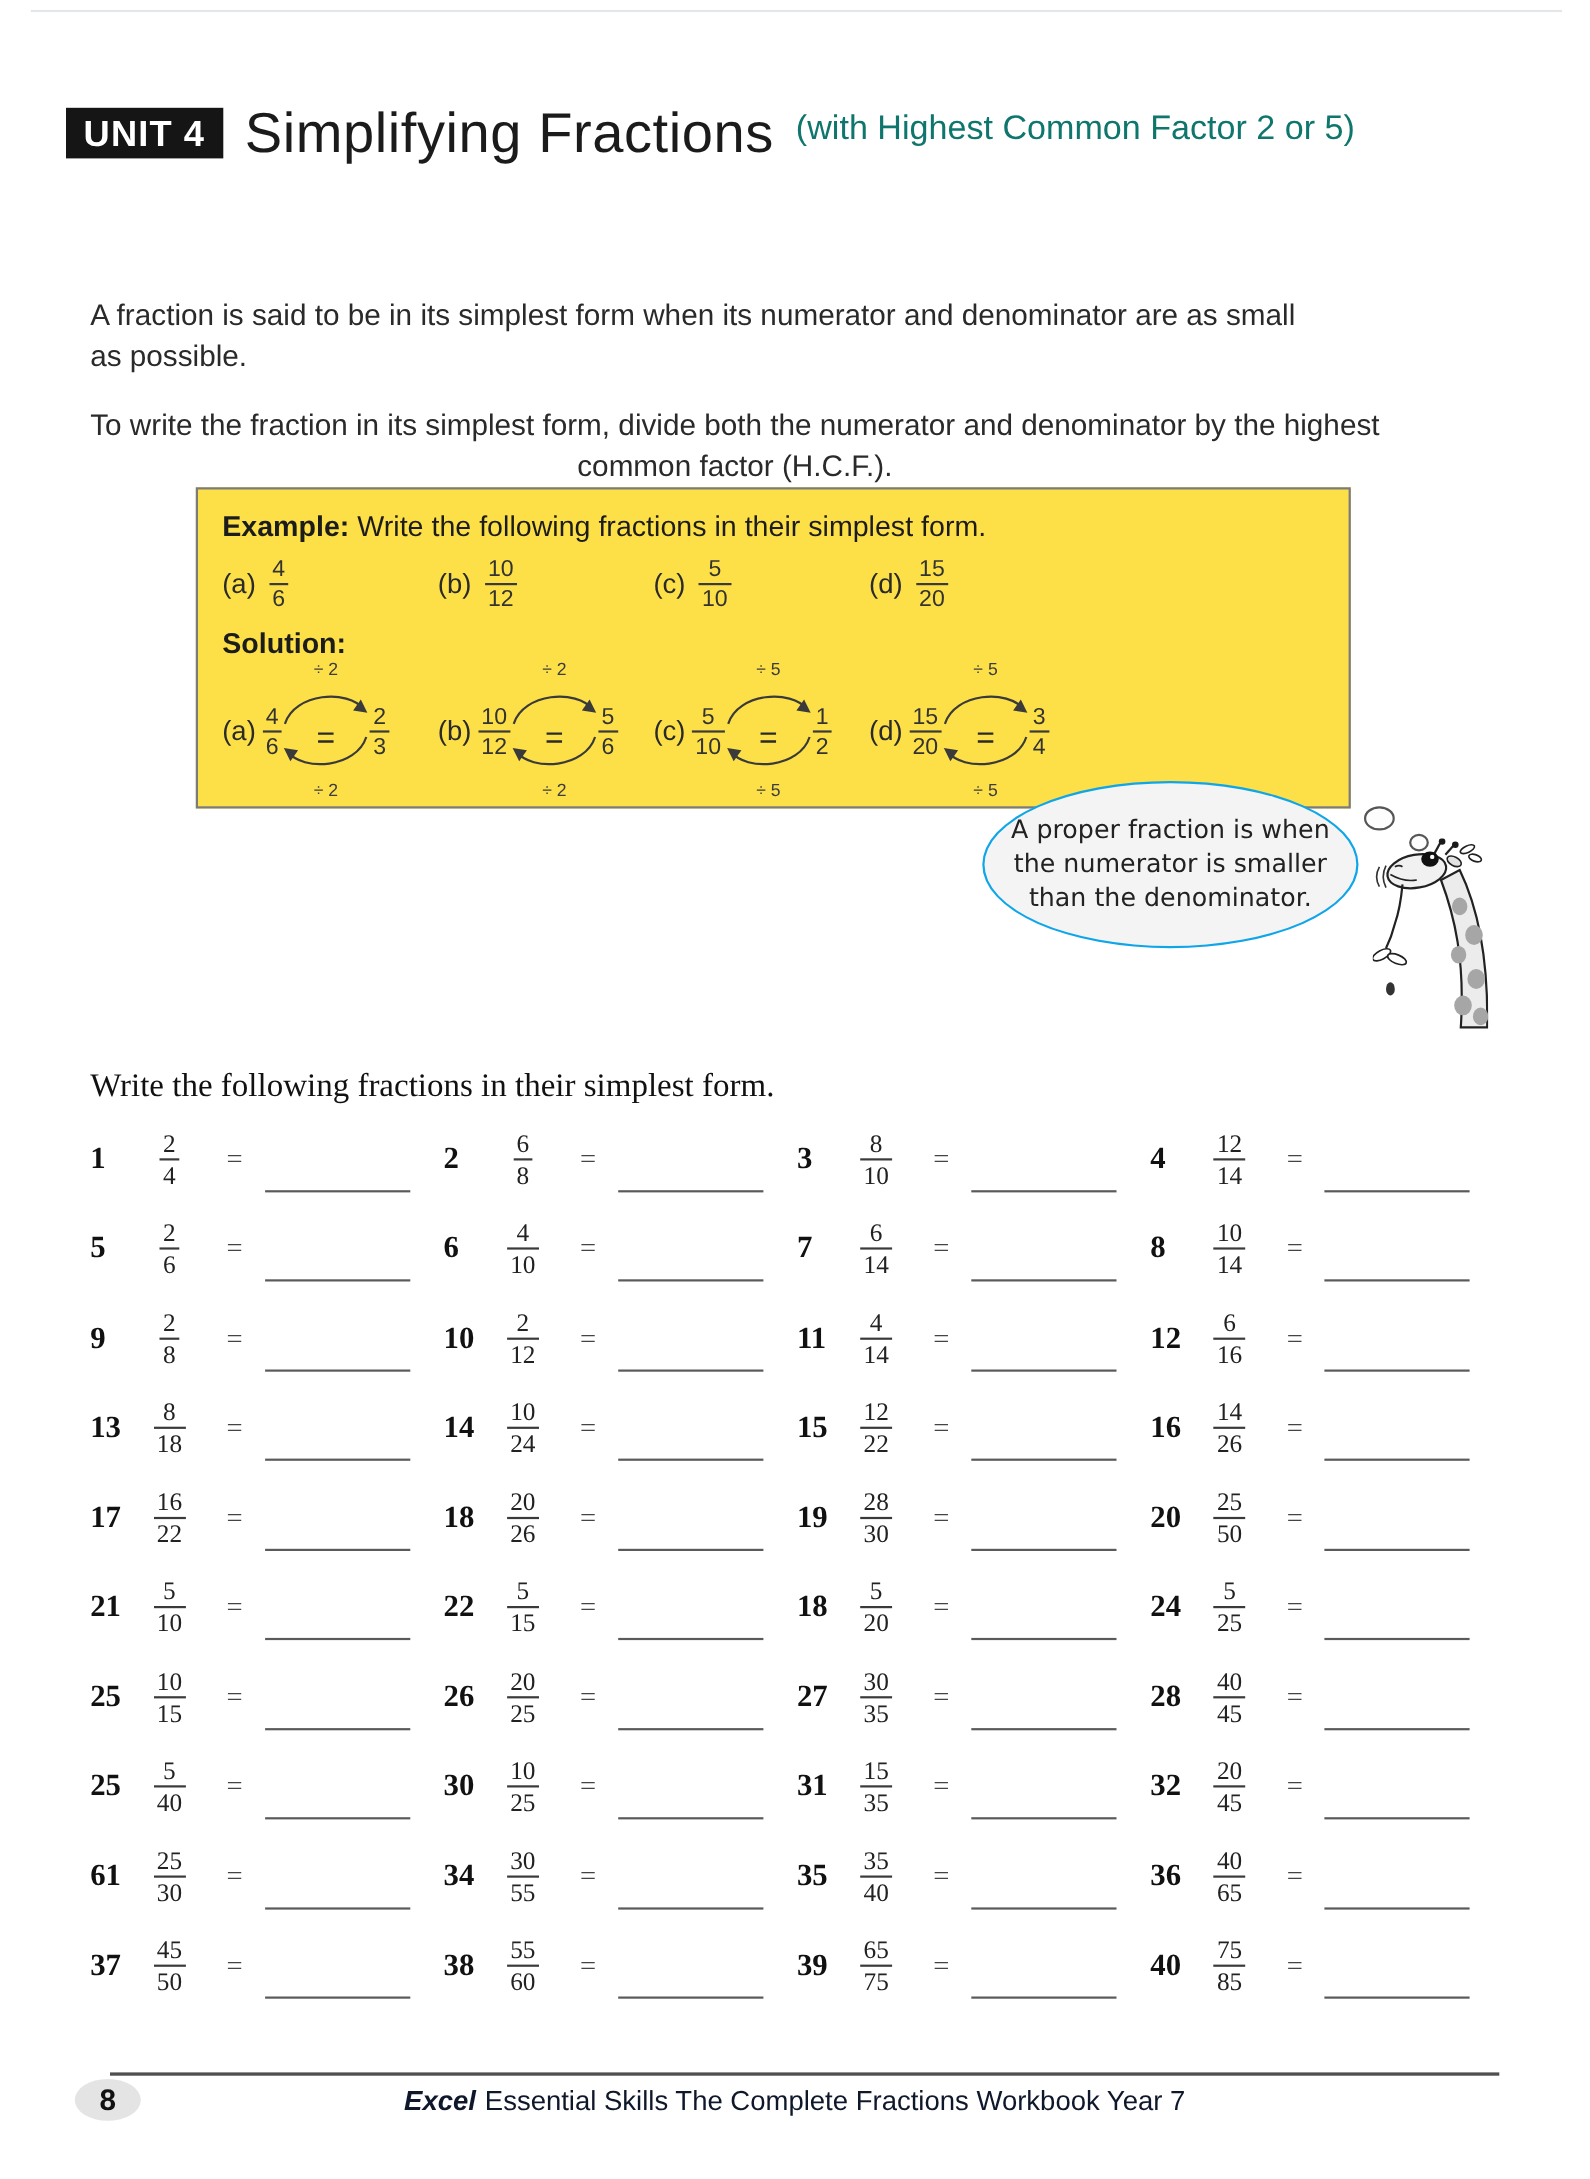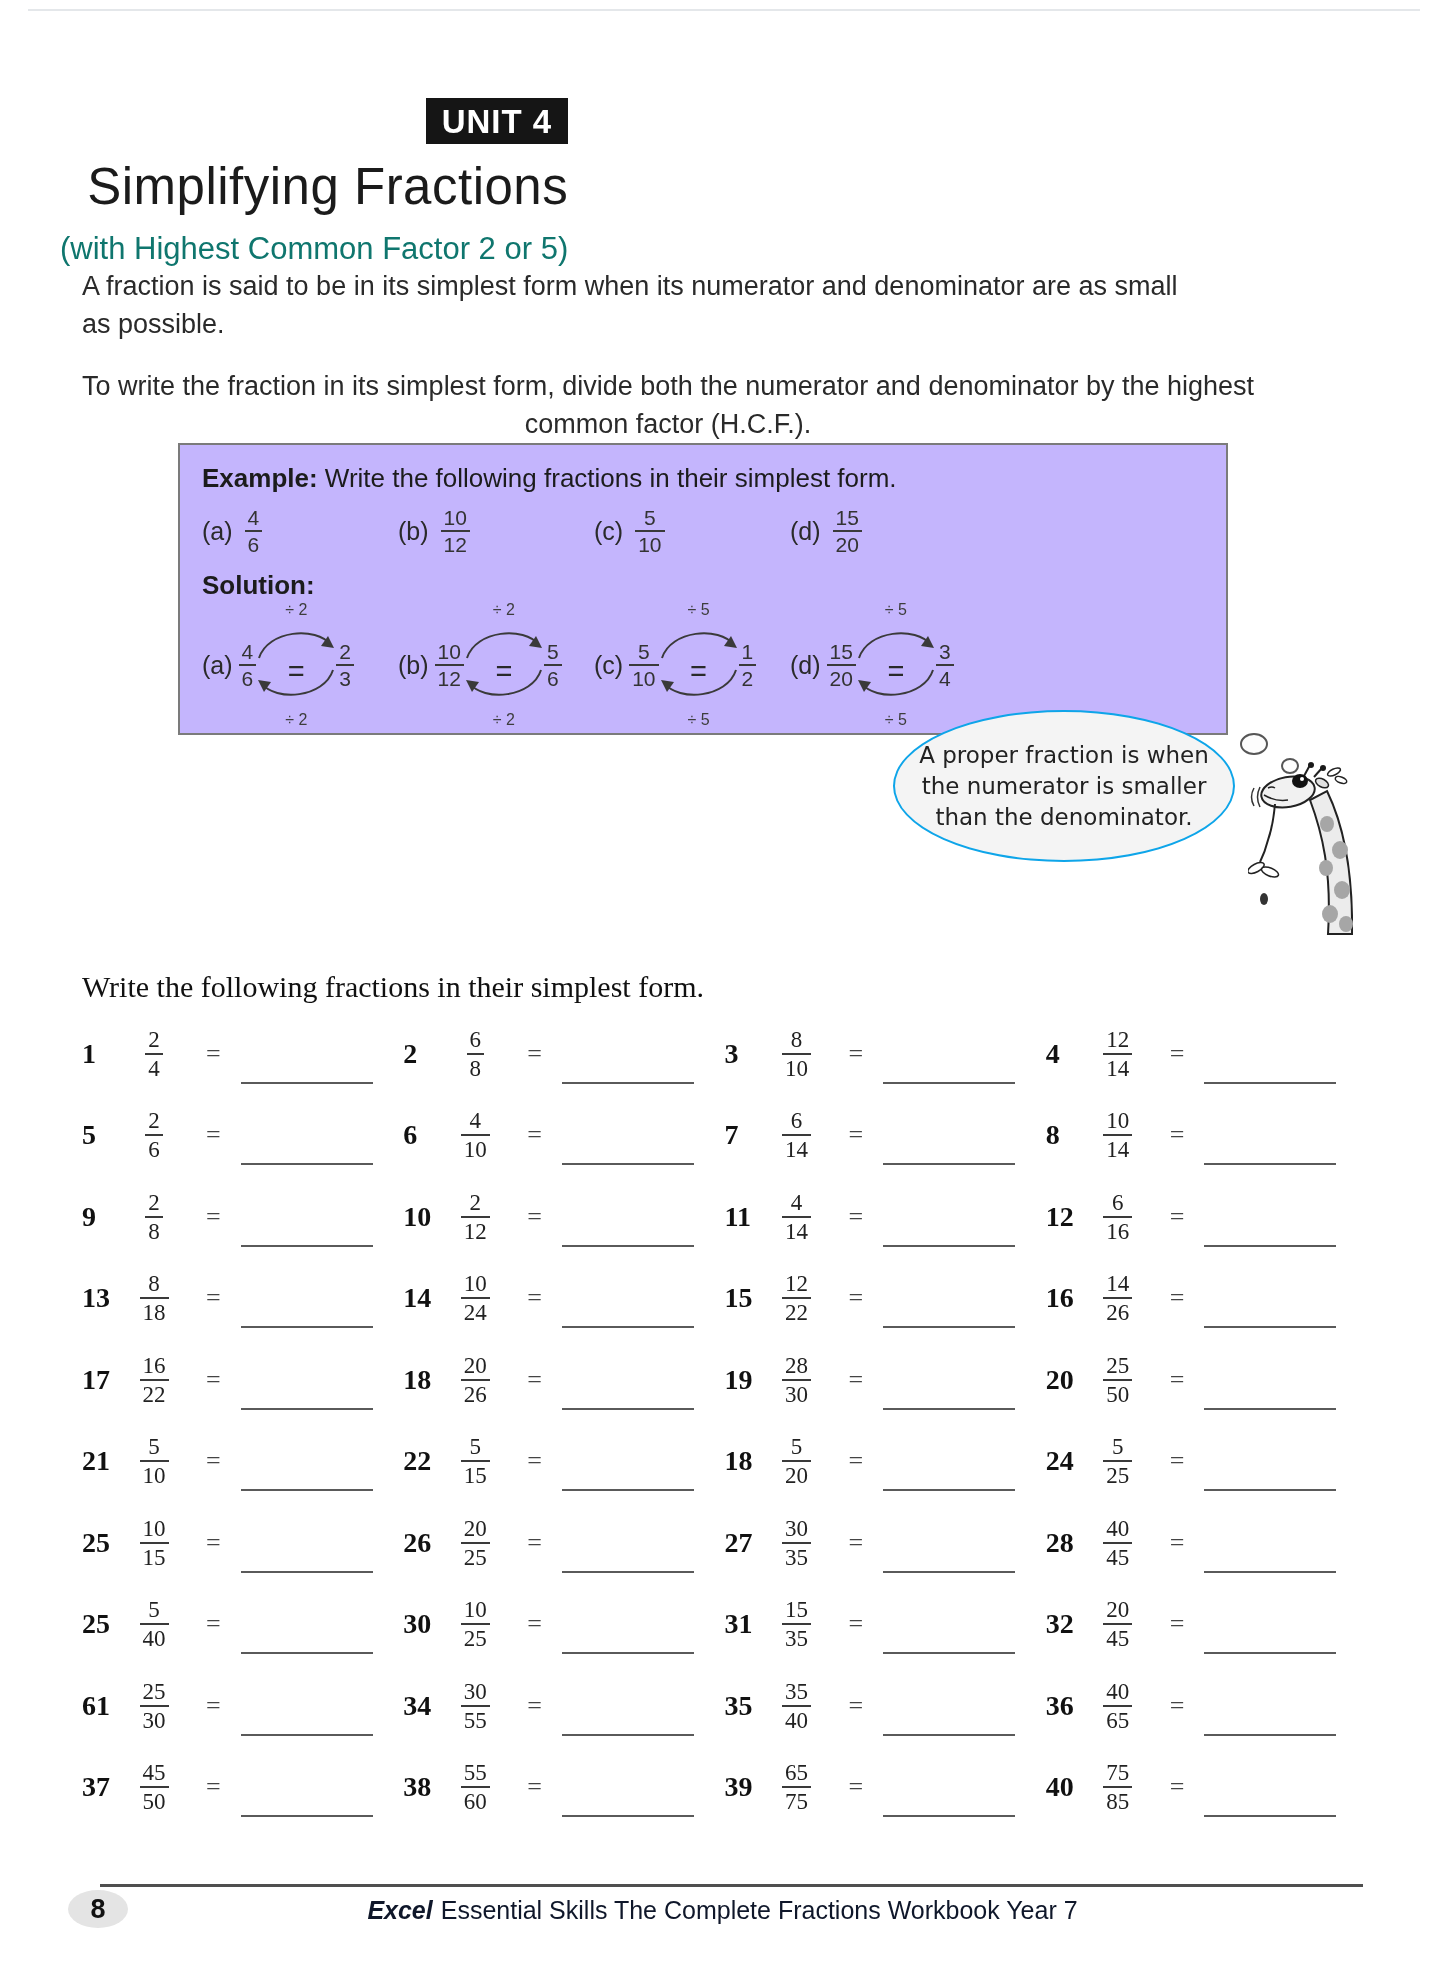--- a/index.html
+++ b/index.html
@@ -3,33 +3,33 @@
 <meta charset="utf-8">
 <style>
   html,body{margin:0;padding:0;}
   body{
     width:1445px;height:1981px;position:relative;background:#ffffff;
     font-family:"Liberation Sans", sans-serif;color:#1e1e1e;overflow:hidden;
   }
   .scan-line{position:absolute;top:9px;left:28px;width:1392px;height:2px;background:#e4e7ea;}
 
   
-  .header{position:absolute;left:60px;top:98px;display:flex;align-items:flex-end;gap:20px;white-space:nowrap;flex-direction:column;}
+  .header{position:absolute;left:60px;top:98px;display:flex;align-items:flex-start;gap:20px;white-space:nowrap;}
   .unit-badge{background:#151515;color:#fff;font-weight:bold;font-size:33px;padding:7px 16px 6px 16px;letter-spacing:1px;line-height:1;}
   .page-title{font-size:51px;line-height:0.92;font-weight:400;letter-spacing:0.5px;color:#1b1b1b;}
   .page-subtitle{font-size:31px;color:#0f766e;padding-bottom:2px;}
 
   
   .intro-para{position:absolute;left:82px;font-size:27px;line-height:38px;color:#2a2a2a;white-space:pre-line;}
   .intro-1{top:240px;}
   .intro-2{top:340px;text-align:center;}
 
   
   .example-box{position:absolute;left:178px;top:443px;width:1050px;height:292px;
-    background:#c4b5fd;border:2px solid #7b7b7b;box-sizing:border-box;padding:18px 20px 8px 22px;}
+    background:#fde047;border:2px solid #7b7b7b;box-sizing:border-box;padding:18px 20px 8px 22px;}
   .example-head{font-size:26px;color:#1c1c1c;}
   .example-head b{font-weight:bold;}
   .ex-row{display:flex;margin-top:12px;}
   .ex-item{width:196px;display:flex;align-items:center;gap:12px;flex-shrink:0;}
   .ex-tag{font-size:25px;color:#2a2a2a;}
   .solution-label{font-weight:bold;font-size:26px;margin-top:14px;color:#1c1c1c;}
   .sol-row{display:flex;margin-top:0px;}
   .sol-item{width:196px;display:flex;align-items:center;flex-shrink:0;}
   .sol-item .ex-tag{margin-right:6px;}
 

